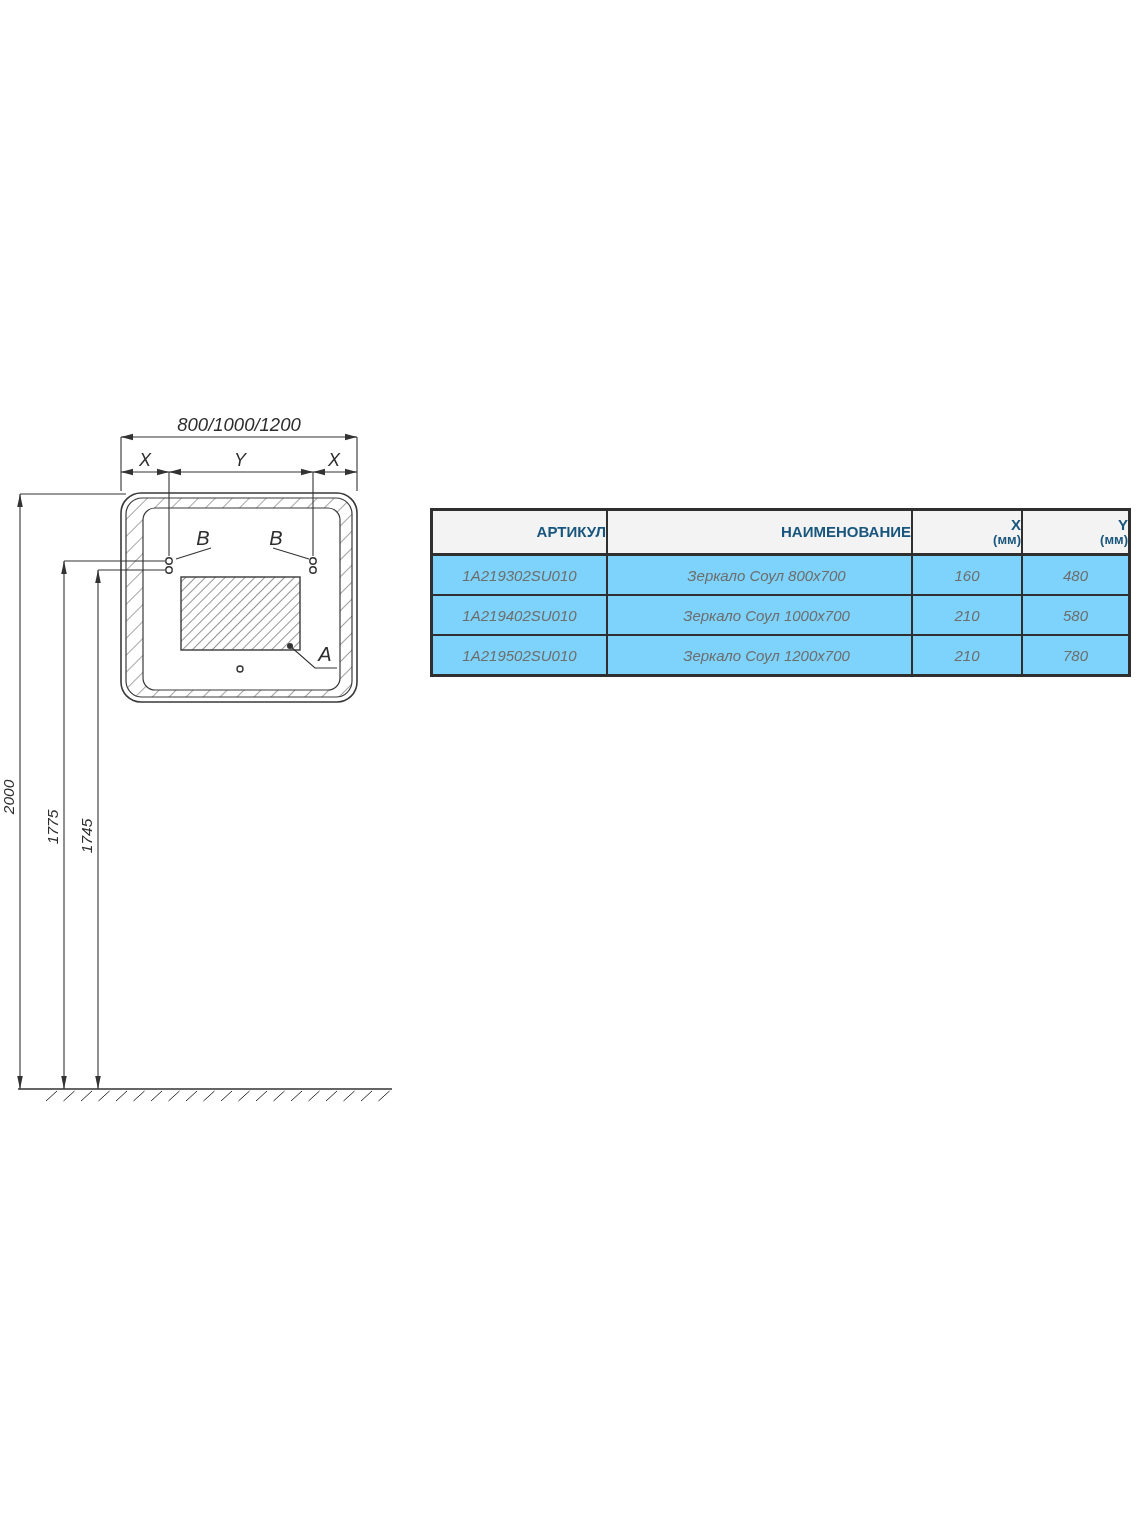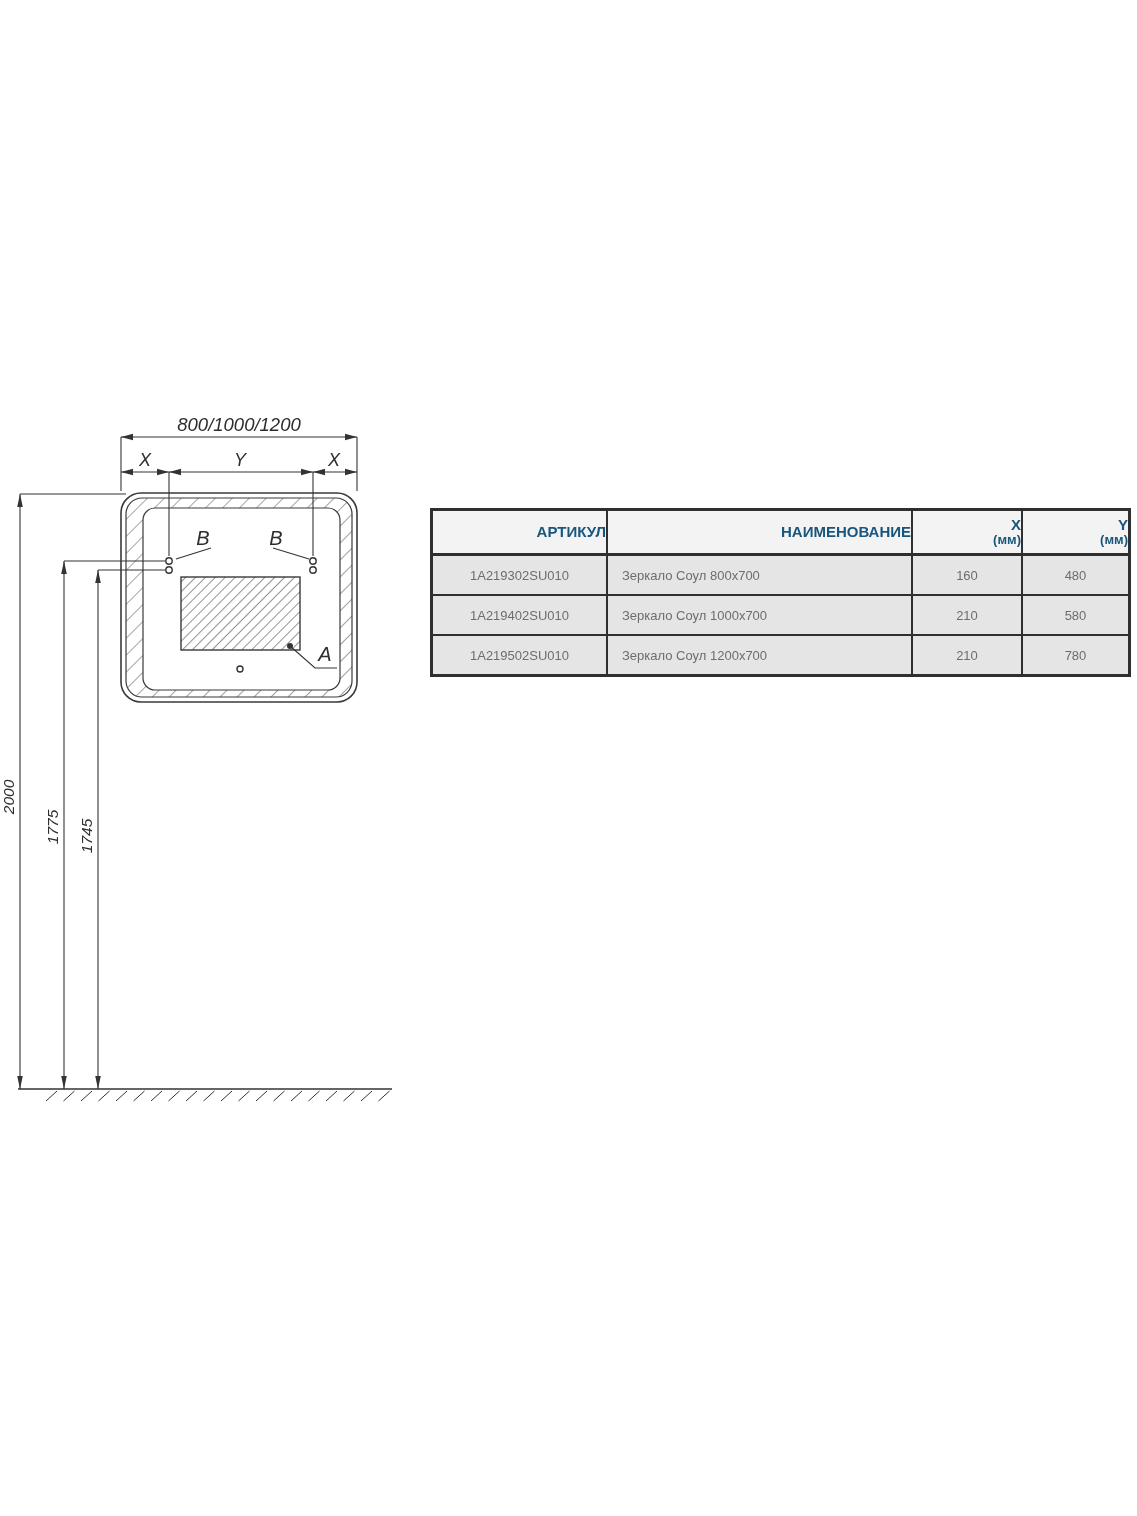--- a/index.html
+++ b/index.html
@@ -15,26 +15,26 @@
     position:absolute;left:430px;top:508px;
     border-collapse:collapse;table-layout:fixed;
     border:3px solid #2f2f2f;
     font-family:"Liberation Sans",sans-serif;
   }
   .spec-table th,.spec-table td{border:2px solid #2f2f2f;text-align:center;padding:0;}
   .spec-table th{
     background:#f3f3f3;color:#19567d;font-weight:bold;font-size:15px;
     height:42px;border-bottom:3px solid #2f2f2f;line-height:1.15;text-align:right;
   }
-  .spec-table td{height:38px;color:#6d6d6d;font-size:13px;background:#e5e5e5;}
+  .spec-table td{height:38px;color:#6d6d6d;font-size:15px;background:#7dd3fc;font-style:italic;}
   .col-article{width:173px;}
   .col-name{width:303px;}
   .col-x{width:108px;}
   .col-y{width:105px;}
-  .spec-table td.cell-name{text-align:left;padding-left:14px;}
+  .spec-table td.cell-name{text-align:center;padding-left:14px;}
   .hdr-sub{font-size:13px;}
   
   .legend{position:absolute;left:436px;top:699px;color:#96a1ac;}
   .legend-line{font-size:20px;line-height:27px;letter-spacing:-0.2px;white-space:nowrap;}
   .legend-letter{color:#5d6b76;font-size:21px;margin-right:4px;}
   
   .watermark{
     position:absolute;left:1101px;top:1502px;width:120px;
     transform-origin:0 0;transform:rotate(-90deg);
     color:#d9d9d9;font-size:16px;letter-spacing:1px;white-space:nowrap;

